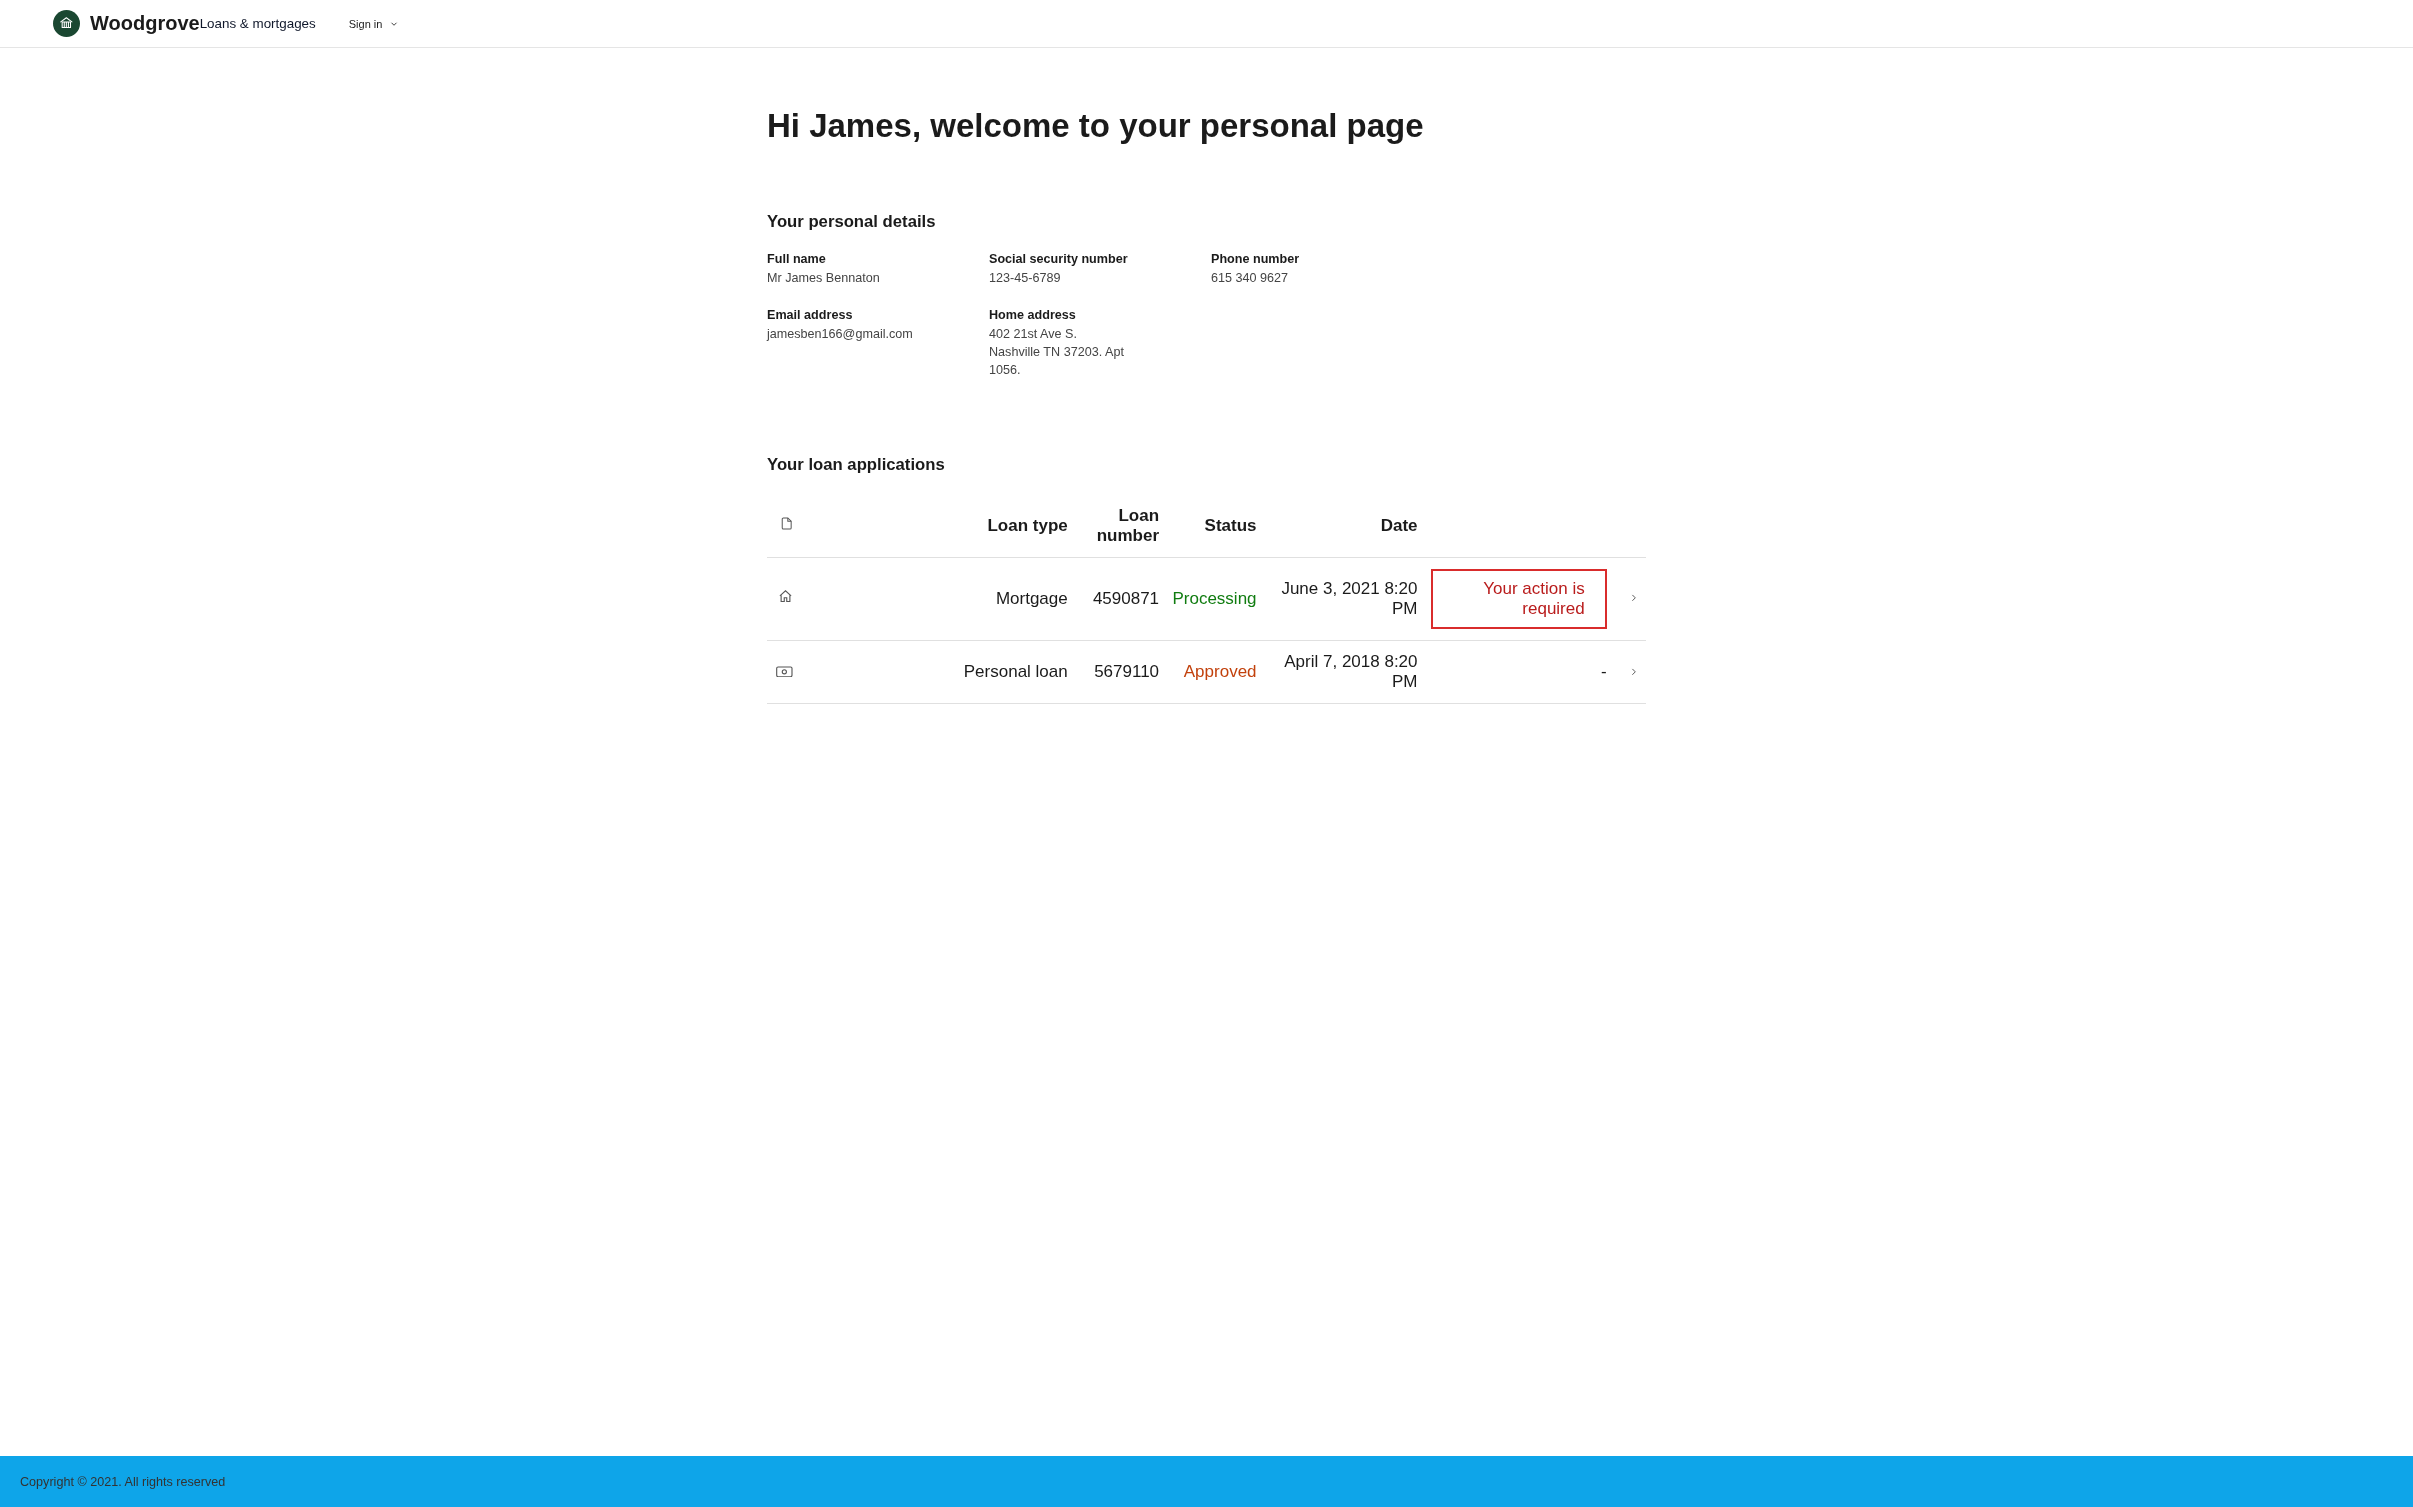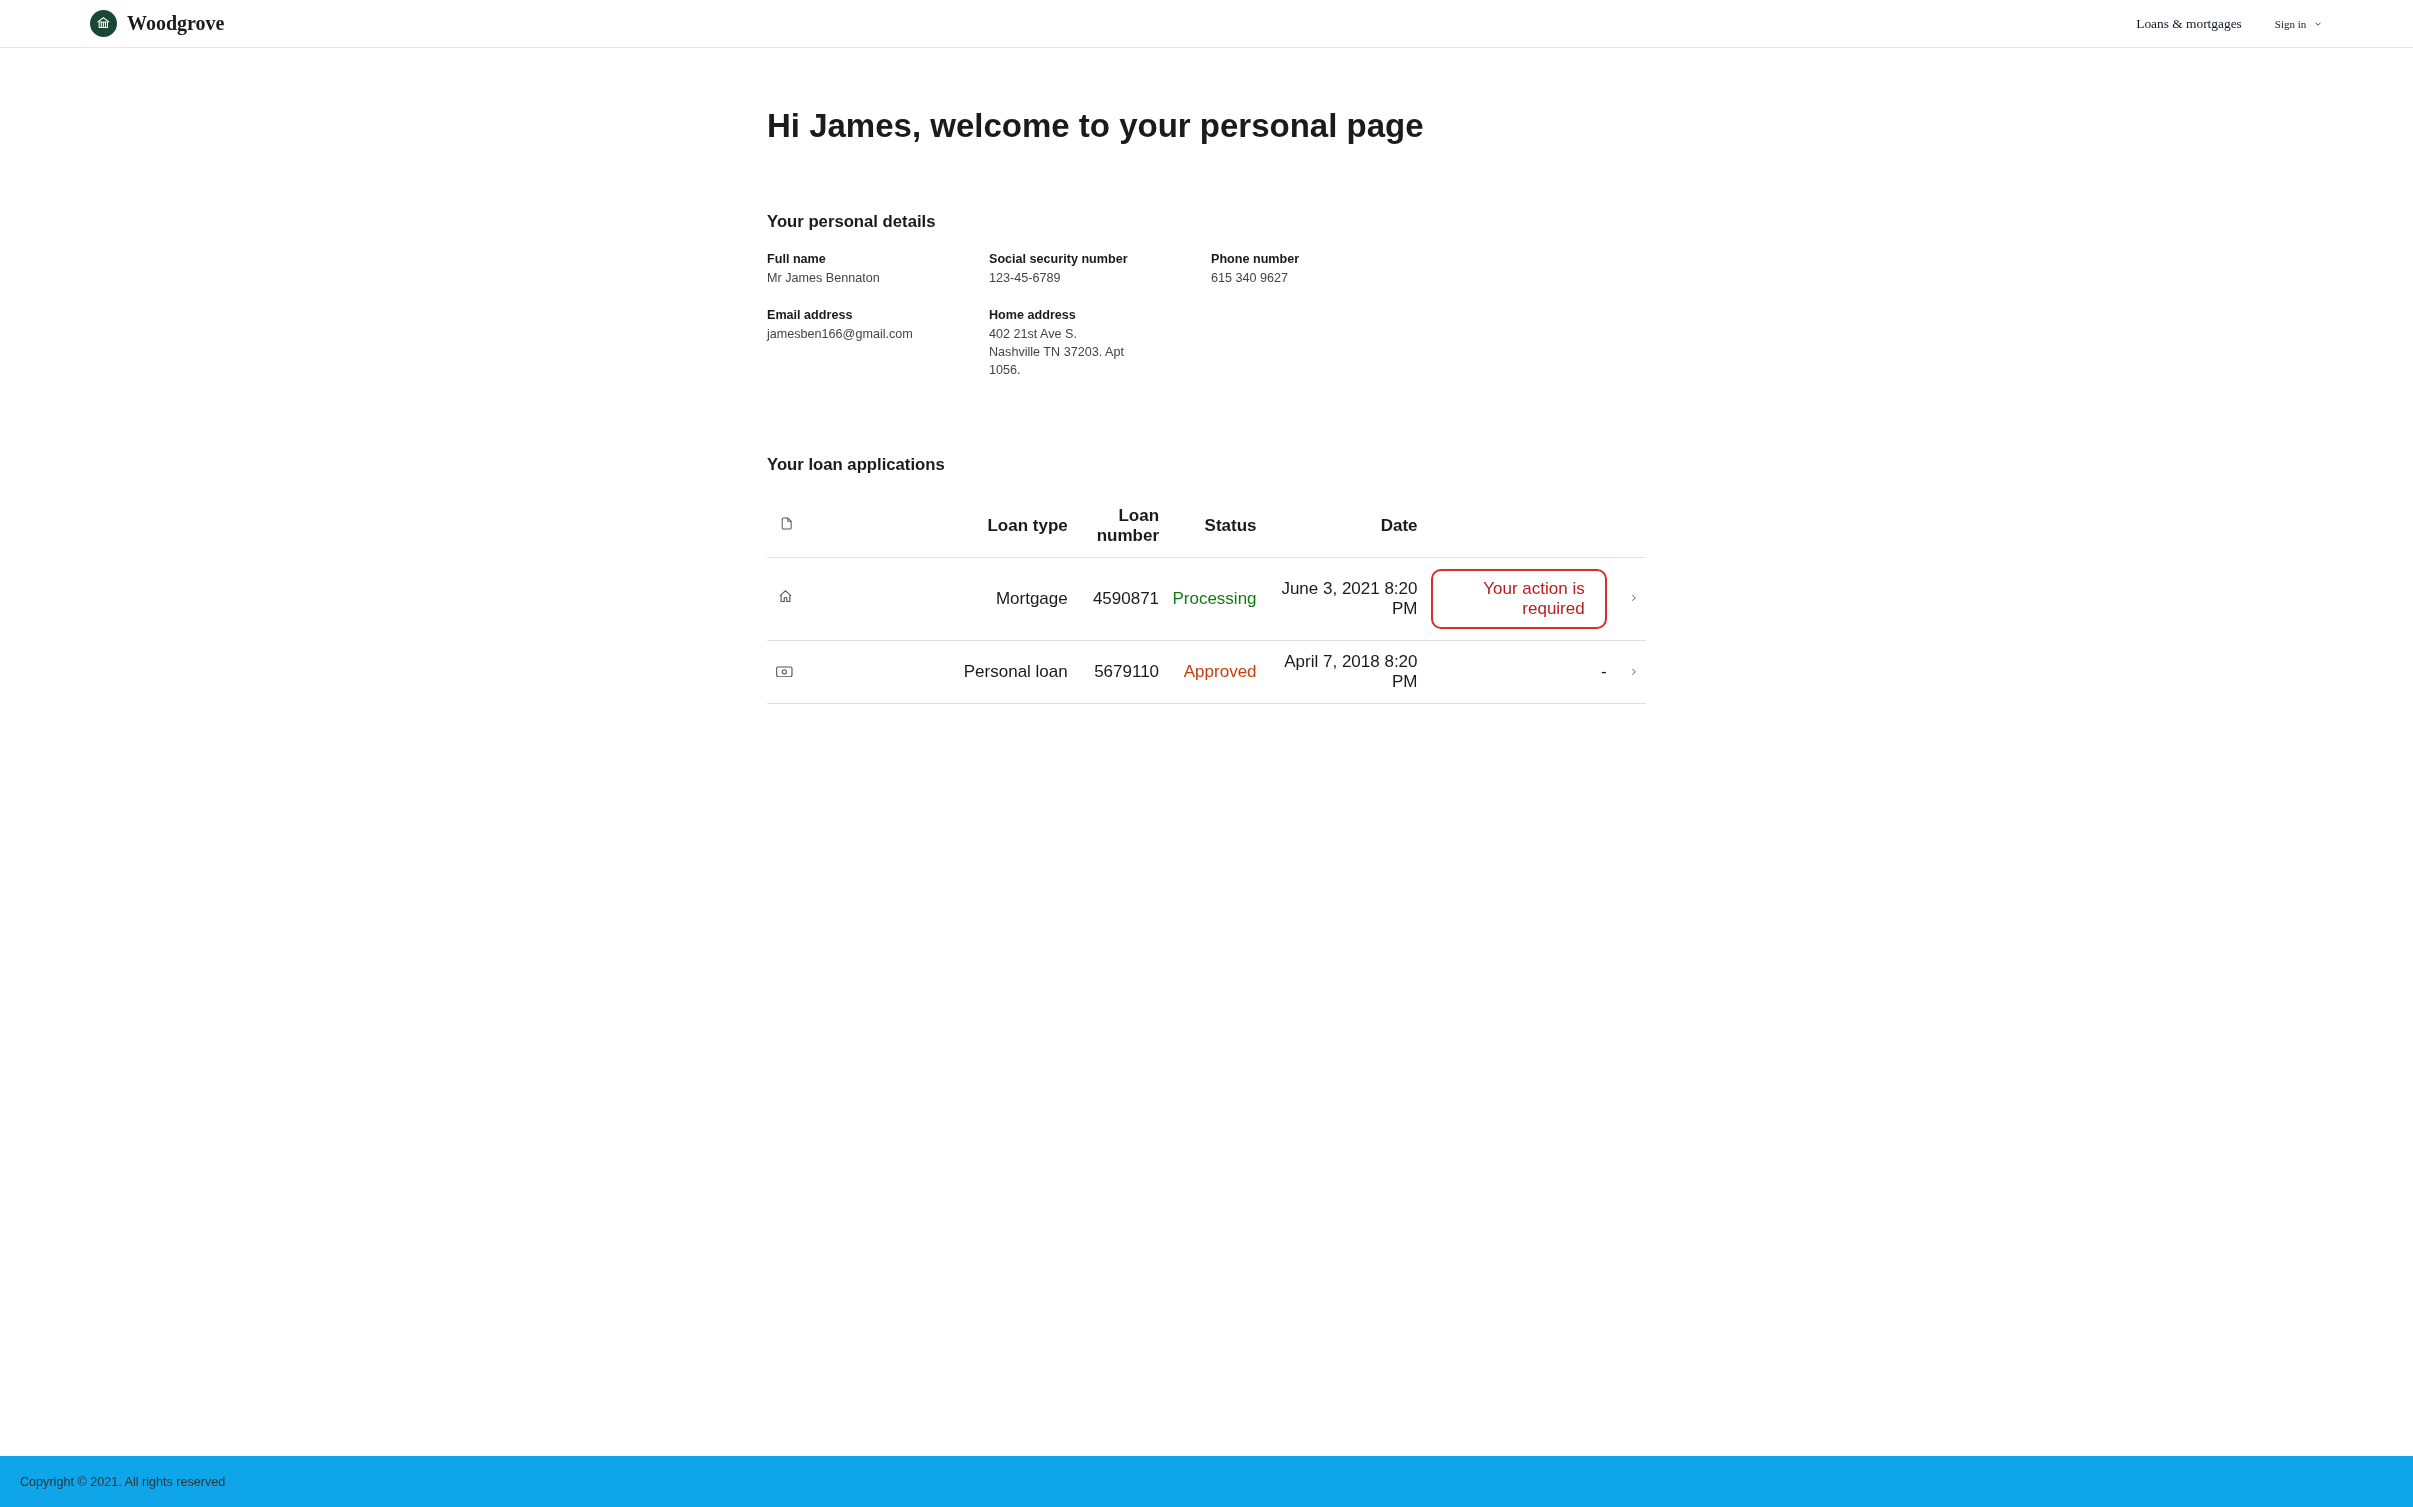--- a/index.html
+++ b/index.html
@@ -7,24 +7,22 @@
       font-family: 'Segoe UI', -apple-system, BlinkMacSystemFont, sans-serif;
       color: #1b1b1b;
       background: #fff;
       min-height: 100vh;
       display: flex;
       flex-direction: column;
     }
     .header {
       display: flex;
       align-items: center;
-      justify-content: space-between;
-      padding: 10px 90px;
+      padding: 10px 53px;
       border-bottom: 0.8px solid #e5e5e5;
-      font-family: Liberation Serif, serif;
     }
     .brand {
       display: flex;
       align-items: center;
       gap: 10px;
     }
     .logo {
       width: 27px; height: 27px;
       background: #1a4731;
       border-radius: 50%;
@@ -117,21 +115,21 @@
     .col-action { width: 193px; text-align: center; }
     .col-chev { width: 33px; text-align: right; padding-right: 8.4px; }
     .status-processing { color: #107c10; }
     .status-approved { color: #c2410c; }
     .action-required {
       color: #b91c1c;
       display: inline-block;
     }
     .callout-border {
       border: 2.5px solid #d92c2c;
-      border-radius: 10px;
+      border-radius: 0;
       padding: 8.4px 20px;
       display: inline-block;
       text-decoration: underline;
     }
     .row-chevron {
       cursor: pointer;
       color: #555;
     }
     .file-icon, .home-icon, .money-icon {
       display: inline-flex;

